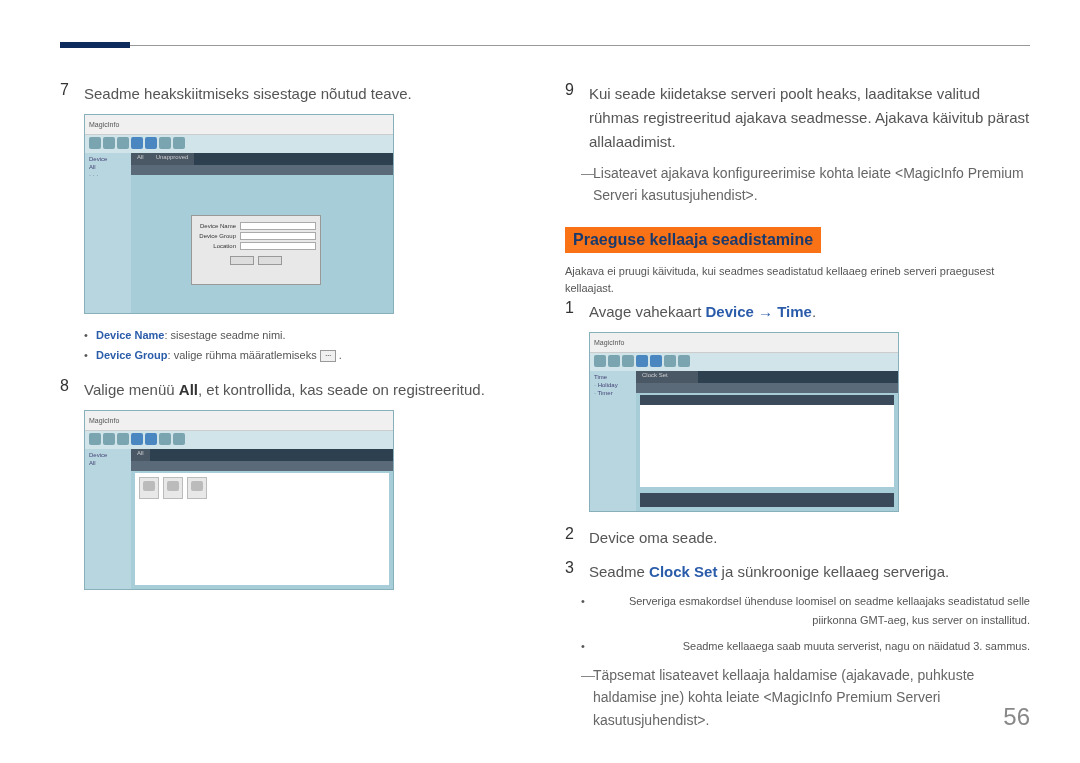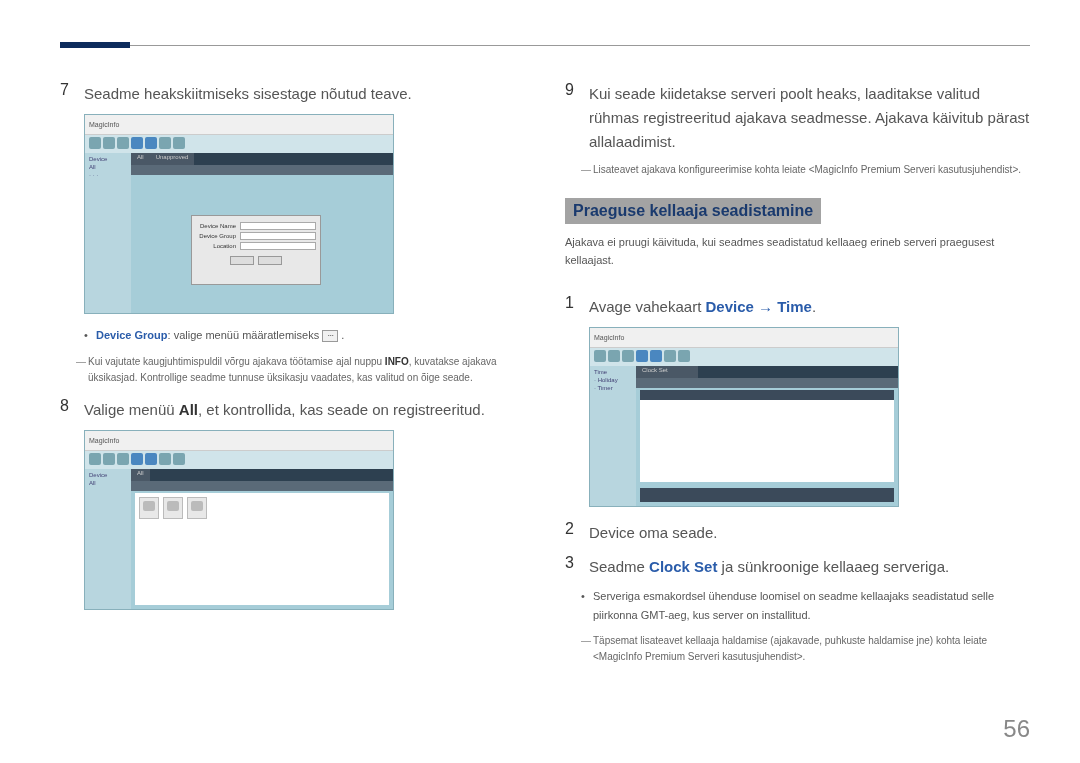--- a/index.html
+++ b/index.html
@@ -35,31 +35,31 @@
   .shot-content-white { position: absolute; top: 24px; left: 4px; right: 4px; bottom: 4px; background: #fff; }
   .shot-thumbs { display: flex; gap: 4px; padding: 4px; }
   .shot-thumb { width: 20px; height: 22px; background: #e8e8e8; border: 1px solid #bbb; position: relative; }
   .shot-thumb::after { content:""; position:absolute; top:3px; left:3px; right:3px; height:10px; background:#bbb; border-radius:2px; }
   .shot-list { position: absolute; top: 24px; left: 4px; right: 4px; bottom: 24px; background: #fff; }
   .shot-list-hdr { height: 10px; background: #3b4a5a; }
   .shot-bottom-bar { position: absolute; bottom: 4px; left: 4px; right: 4px; height: 14px; background: #3b4a5a; }
   .bullets { margin: 8px 0 8px 24px; }
   .bullets li { list-style: none; padding-left: 12px; position: relative; line-height: 1.8; font-size: 11px; color: #555; }
   .bullets li::before { content: "•"; position: absolute; left: 0; color: #555; }
-  .sub-bullets { margin: 6px 0 6px 16px; }
+  .sub-bullets { margin: 6px 0 6px 16px; text-align: right; }
   .sub-bullets li { list-style: none; padding-left: 12px; position: relative; line-height: 1.7; font-size: 11px; color: #555; margin-bottom: 8px; }
   .sub-bullets li::before { content: "•"; position: absolute; left: 0; }
   .bold-blue { color: #2a5caa; font-weight: 600; }
   .bold { font-weight: 600; color: #333; }
   .dots-box { display: inline-block; width: 16px; height: 12px; border: 1px solid #999; background: #f0f0f0; text-align: center; line-height: 8px; font-size: 9px; vertical-align: middle; letter-spacing: -1px; color:#555; }
-  .dash-note { margin: 6px 0 6px 16px; font-size: 10px; color: #666; line-height: 1.6; position: relative; padding-left: 12px; }
+  .dash-note { margin: 6px 0 6px 16px; font-size: 14px; color: #666; line-height: 1.6; position: relative; padding-left: 12px; }
   .dash-note::before { content: "―"; position: absolute; left: 0; color: #888; }
-  .r-heading { background: #a3a3a3; color: #1a3a6e; font-size: 16px; font-weight: 600; padding: 4px 8px; display: inline-block; margin: 14px 0 10px 0; }
-  .intro { font-size: 11px; color: #555; line-height: 1.6; margin-bottom: 24px; }
-  .page-num { position: absolute; bottom: 20px; right: 50px; font-size: 24px; color: #888; font-weight: 300; }
+  .r-heading { background: #f97316; color: #1a3a6e; font-size: 16px; font-weight: 600; padding: 4px 8px; display: inline-block; margin: 14px 0 10px 0; }
+  .intro { font-size: 11px; color: #555; line-height: 1.6; margin-bottom: 0; }
+  .page-num { position: absolute; bottom: 32px; right: 50px; font-size: 24px; color: #888; font-weight: 300; }
   .arrow { color: #2a5caa; }
 </style>
 </head>
 <body>
 
 <div class="header-bar"></div>
 <div class="header-line"></div>
 
 <div class="page">
 
@@ -112,24 +112,24 @@
                   <div></div>
                   <div></div>
                 </div>
             </div>
           </div>
         </div>
       </div>
     </div>
 
     <ul class="bullets">
-      <li><span class="bold-blue">Device Group</span><span>: valige menüü määratlemiseks </span><span class="dots-box">···</span> .</li>
+      <li><span class="bold-blue">Device Name</span><span>: sisestage seadme nimi.</span></li>
+      <li><span class="bold-blue">Device Group</span><span>: valige rühma määratlemiseks </span><span class="dots-box">···</span> .</li>
     </ul>
 
-    <div class="dash-note">Kui vajutate kaugjuhtimispuldil võrgu ajakava töötamise ajal nuppu <span class="bold">INFO</span>, kuvatakse ajakava üksikasjad. Kontrollige seadme tunnuse üksikasju vaadates, kas valitud on õige seade.</div>
 
     <div class="step" style="margin-top:10px;">
       <div class="step-num">8</div>
       <div class="step-text"><span>Valige menüü </span><span class="bold">All</span><span>, et kontrollida, kas seade on registreeritud.</span></div>
     </div>
 
     <div class="screenshot">
       <div class="shot-frame">
         <div class="shot-topbar">
             <span class="shot-logo">MagicInfo</span>
@@ -217,19 +217,20 @@
       <div class="step-num">2</div>
       <div class="step-text">Device oma seade.</div>
     </div>
     <div class="step">
       <div class="step-num">3</div>
       <div class="step-text"><span>Seadme </span><span class="bold-blue">Clock Set</span><span> ja sünkroonige kellaaeg serveriga.</span></div>
     </div>
 
     <ul class="sub-bullets">
       <li>Serveriga esmakordsel ühenduse loomisel on seadme kellaajaks seadistatud selle piirkonna GMT-aeg, kus server on installitud.</li>
+      <li>Seadme kellaaega saab muuta serverist, nagu on näidatud 3. sammus.</li>
     </ul>
 
     <div class="dash-note">Täpsemat lisateavet kellaaja haldamise (ajakavade, puhkuste haldamise jne) kohta leiate &lt;MagicInfo Premium Serveri kasutusjuhendist&gt;.</div>
   </div>
 </div>
 
 <div class="page-num">56</div>
 
 </body></html>

